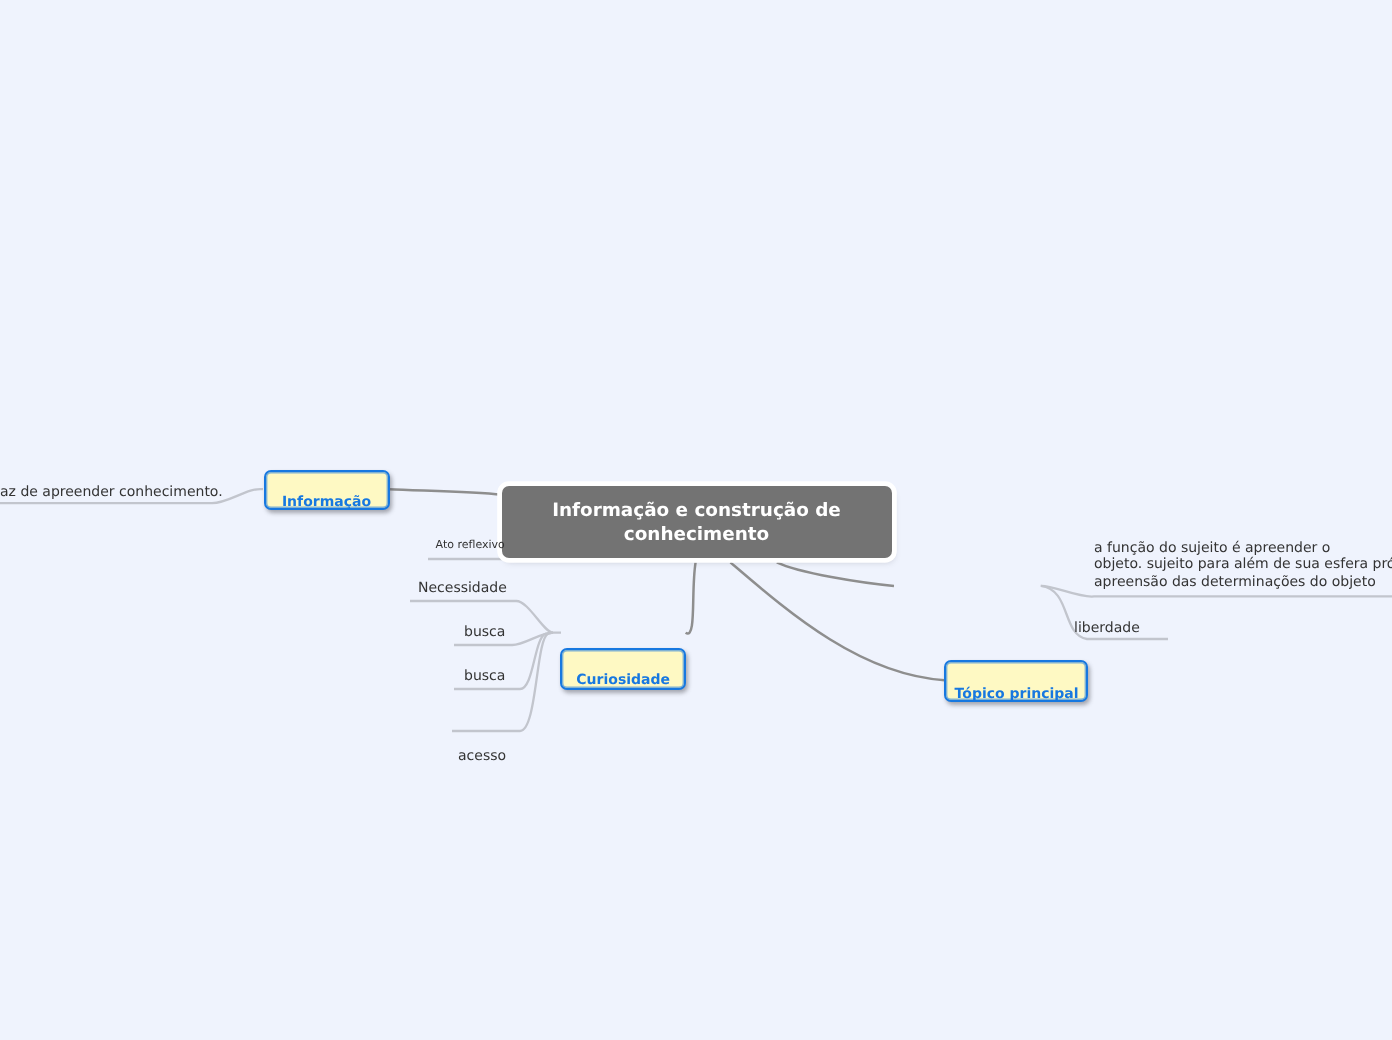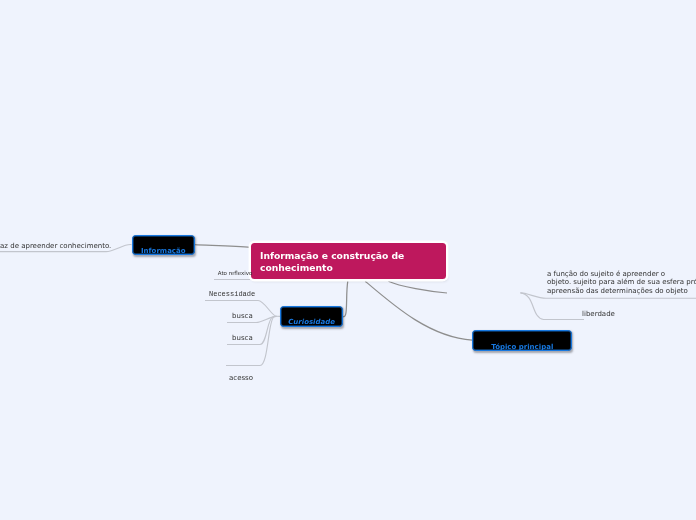--- a/index.html
+++ b/index.html
@@ -3,24 +3,24 @@
 <meta charset="utf-8">
 <title>Mind map</title>
 <style>
 html,body{margin:0;padding:0;}
 body{width:696px;height:520px;background:#eff3fd;overflow:hidden;
      font-family:"DejaVu Sans",sans-serif;}
 #canvas{position:absolute;left:0;top:0;width:696px;height:520px;overflow:hidden;
         transform:translateZ(0);}
 svg.links{position:absolute;left:0;top:0;width:696px;height:520px;}
 .node{position:absolute;box-sizing:border-box;}
-.central{background:#be185d;color:#fff;border-radius:3.5px;font-weight:bold;
+.central{background:#737373;color:#fff;border-radius:3.5px;font-weight:bold;
          font-size:9.2px;line-height:12px;padding:7px 9px;
-         box-shadow:0 0 0 2.4px #fff, 1px 2px 3px rgba(70,70,80,.25);}
-.box{background:#000000;border:1.6px solid #1778e0;border-radius:3.5px;color:#1778e0;
+         box-shadow:0 0 0 2.4px #fff, 1px 2px 3px rgba(70,70,80,.25);text-align:center;}
+.box{background:#fef9c3;border:1.6px solid #1778e0;border-radius:3.5px;color:#1778e0;
      font-weight:bold;font-size:7px;line-height:10px;display:flex;align-items:center;
      justify-content:center;box-shadow:inset 0 0 0 0.7px rgba(23,120,224,.55), 1px 1.5px 2px rgba(70,70,80,.45);padding-top:12px;}
 .plain{color:#333;font-size:7px;line-height:9px;white-space:nowrap;}
 .small{font-size:5.5px;}
 .ml{line-height:8.6px;}
 </style>
 </head>
 <body>
 
 <div id="canvas">
@@ -40,30 +40,30 @@
       <path d="M214,279.5 L251,279.5"></path>
       <path d="M0,251.6 L106,251.6 C114.4,251.6 124,243.6 131.5,244.6"></path>
       <path d="M520.4,292.9 C526.2,292.5 539.7,299.1 547,298.2 L696,298.2"></path>
       <path d="M520.4,292.9 C535.7,294.8 530.7,317.3 543.5,319.5 L584,319.5"></path>
     </g>
   </svg>
 
   <div class="node central" style="left:251px;top:242.8px;width:194.5px;height:35.8px;">Informação e construção de conhecimento</div>
 
   <div class="node box" style="left:132px;top:234.8px;width:62.5px;height:20.6px;">Informação</div>
-  <div class="node box" style="left:279.8px;top:306px;width:63.6px;height:20.9px;font-style:italic;">Curiosidade</div>
-  <div class="node box" style="left:472.3px;top:330.3px;width:100px;height:20.4px;">Tópico principal</div>
+  <div class="node box" style="left:279.8px;top:324px;width:63.6px;height:20.9px;">Curiosidade</div>
+  <div class="node box" style="left:472.3px;top:330.3px;width:72px;height:20.4px;">Tópico principal</div>
 
   <div class="node plain" style="left:0px;top:241.6px;">az de apreender conhecimento.</div>
   <div class="node plain small" style="left:217.8px;top:269px;">Ato reflexivo</div>
-  <div class="node plain" style="left:209px;top:290px;font-family:Liberation Mono, monospace;">Necessidade</div>
+  <div class="node plain" style="left:209px;top:290px;">Necessidade</div>
   <div class="node plain" style="left:232px;top:312px;">busca</div>
   <div class="node plain" style="left:232px;top:333.5px;">busca</div>
   <div class="node plain" style="left:229px;top:374px;">acesso</div>
-  <div class="node plain" style="left:563px;top:309.6px;padding-left:19px;">liberdade</div>
+  <div class="node plain" style="left:518px;top:309.6px;padding-left:19px;">liberdade</div>
 
   <div class="node plain ml" style="left:547px;top:269.5px;">
     <div>a função do sujeito é apreender o</div>
     <div>objeto. sujeito para além de sua esfera própria</div>
     <div>apreensão das determinações do objeto</div>
   </div>
 
 </div>
 
 </body></html>

